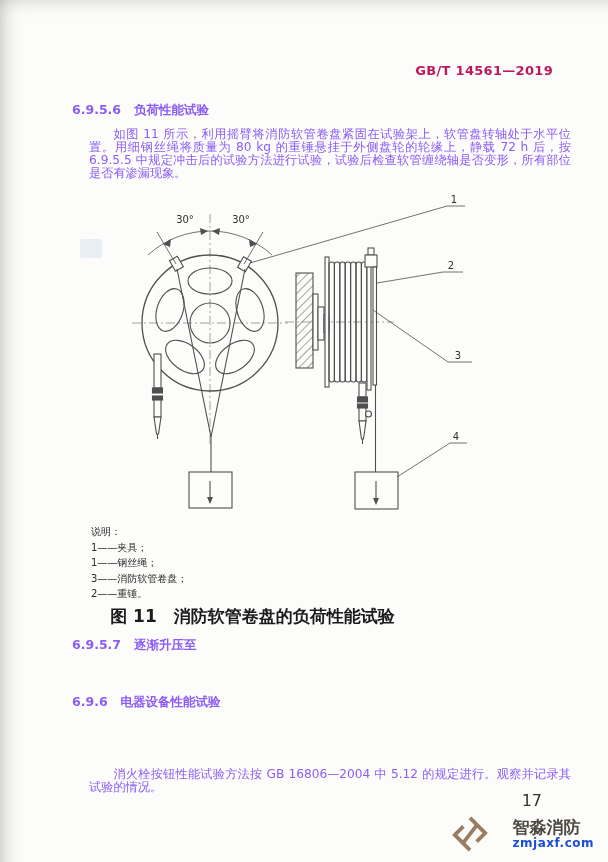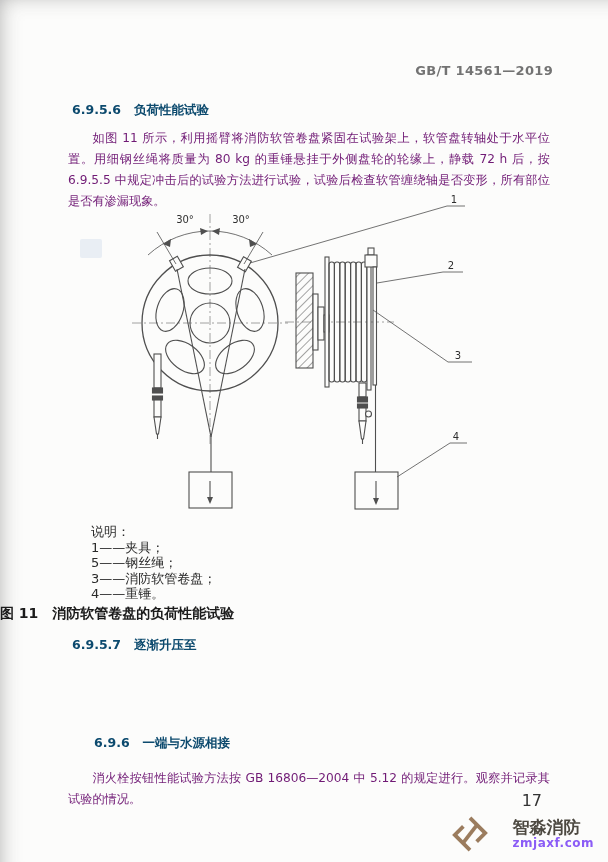--- a/index.html
+++ b/index.html
@@ -3,36 +3,36 @@
 <meta charset="utf-8">
 <style>
   html,body{margin:0;padding:0;background:#e8e8e6;}
   .page{
     position:relative;width:608px;height:862px;background:#fcfcfb;
     font-family:"DejaVu Sans","Liberation Sans",sans-serif;
     color:#262626;overflow:hidden;
     box-shadow:inset 14px 10px 22px -16px rgba(60,60,60,.45);
   }
   .hdr{position:absolute;top:63px;left:0;right:55px;text-align:right;
-       font-size:13px;font-weight:bold;color:#737373;letter-spacing:.3px;}
-  .h2{position:absolute;left:72px;font-weight:bold;font-size:12.5px;color:#0c4a6e;
+       font-size:13px;font-weight:bold;color:#be185d;letter-spacing:.3px;}
+  .h2{position:absolute;left:72px;font-weight:bold;font-size:12.5px;color:#8b5cf6;
       display:flex;gap:13px;white-space:nowrap;}
-  .para{position:absolute;left:68px;width:482px;font-size:12.2px;line-height:21px;
-        text-align:justify;text-indent:2em;color:#701a75;}
-  .legend{position:absolute;left:91px;top:524px;font-size:13px;line-height:15.6px;color:#2a2a2a;}
-  .caption{position:absolute;top:605px;left:0;width:505px;
-           font-weight:bold;font-size:14px;color:#1b1b1b;}
+  .para{position:absolute;left:89px;width:482px;font-size:12.2px;line-height:13px;
+        text-align:justify;text-indent:2em;color:#8b5cf6;}
+  .legend{position:absolute;left:91px;top:524px;font-size:10px;line-height:15.6px;color:#2a2a2a;}
+  .caption{position:absolute;top:605px;left:0;width:505px;text-align:center;
+           font-weight:bold;font-size:17px;color:#1b1b1b;}
   .pageno{position:absolute;top:791px;right:66px;font-size:16px;color:#333;}
   .figure-svg{position:absolute;left:60px;top:190px;}
   .blue-blob{position:absolute;left:80px;top:239px;width:22px;height:19px;
              background:#d9e2ee;opacity:.55;border-radius:2px;}
   .wm{position:absolute;right:14px;top:813px;display:flex;align-items:center;gap:24px;}
   .wm-txt{display:flex;flex-direction:column;line-height:1.1;}
   .wm-brand{font-size:17px;font-weight:bold;color:#4d4941;}
-  .wm-domain{font-size:12px;font-weight:bold;color:#8b5cf6;letter-spacing:.5px;}
+  .wm-domain{font-size:12px;font-weight:bold;color:#1d4ed8;letter-spacing:.5px;}
   svg text{font-family:"DejaVu Sans","Liberation Sans",sans-serif;}
 </style>
 </head>
 <body>
 
 <div class="page">
 
   <div class="hdr">GB/T 14561—2019</div>
 
   <div class="h2" style="top:102px;">
@@ -164,36 +164,36 @@
       <text x="394" y="13" text-anchor="middle">1</text>
       <text x="391" y="79" text-anchor="middle">2</text>
       <text x="398" y="169" text-anchor="middle">3</text>
       <text x="396" y="250" text-anchor="middle">4</text>
     </g>
   </svg>
 
   <div class="legend">
     <div>说明：</div>
     <div>1——夹具；</div>
-    <div>5——钢丝绳；</div>
+    <div>1——钢丝绳；</div>
     <div>3——消防软管卷盘；</div>
-    <div>4——重锤。</div>
+    <div>2——重锤。</div>
   </div>
 
   <div class="caption">图 11　消防软管卷盘的负荷性能试验</div>
 
   <div class="h2" style="top:637px;">
     <span>6.9.5.7</span>
     <span>逐渐升压至</span>
   </div>
 
 
-  <div class="h2" style="top:735px;margin-left:22px;">
+  <div class="h2" style="top:694px;">
     <span>6.9.6</span>
-    <span>一端与水源相接</span>
+    <span>电器设备性能试验</span>
   </div>
 
 
   <div class="para" style="top:768px;">消火栓按钮性能试验方法按 GB 16806—2004 中 5.12 的规定进行。观察并记录其试验的情况。</div>
 
   <div class="pageno">17</div>
 
   <div class="wm">
     <svg width="38" height="42" viewBox="0 0 40 44">
       <g stroke="#9b7c5e" stroke-width="4" fill="none">

